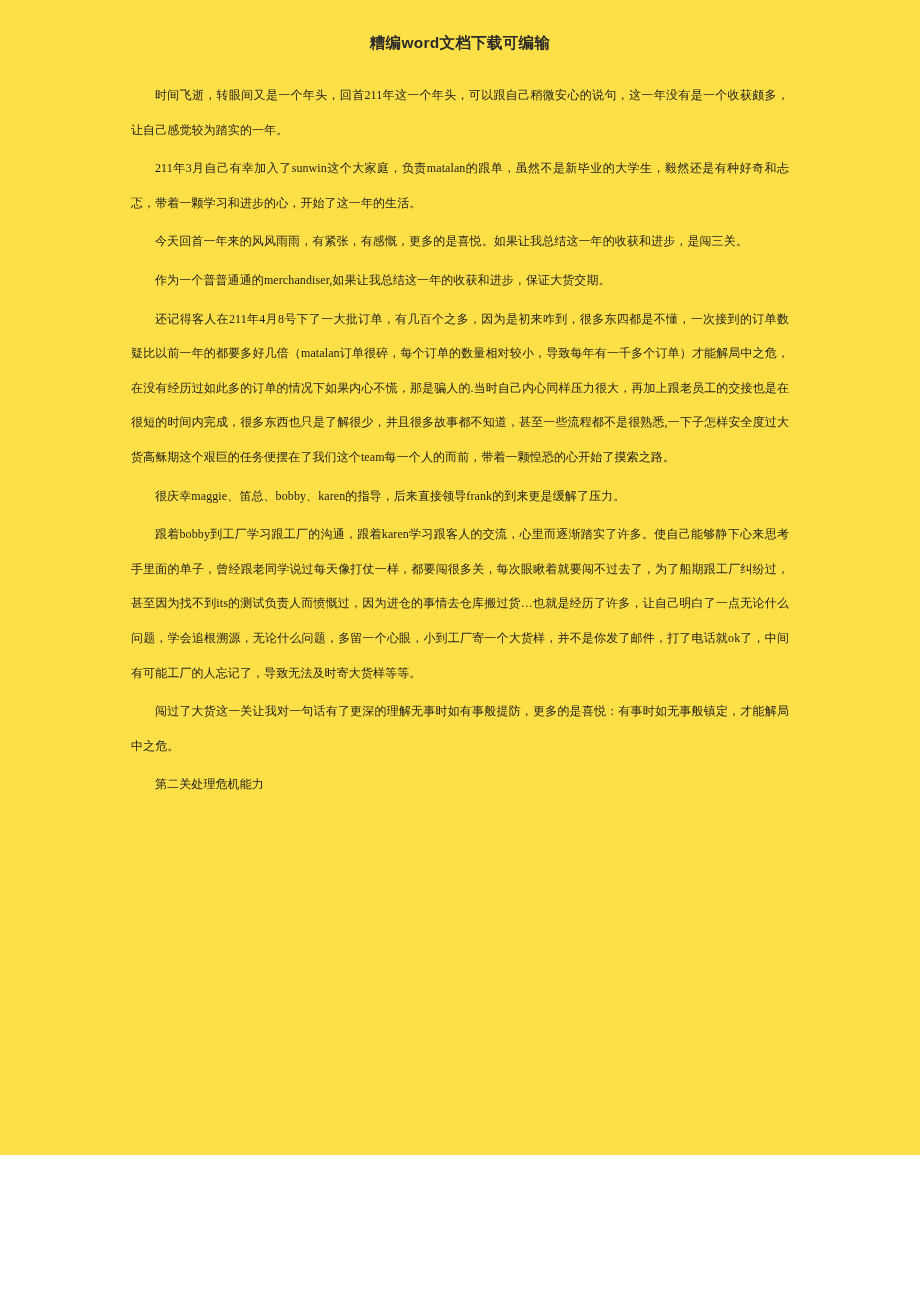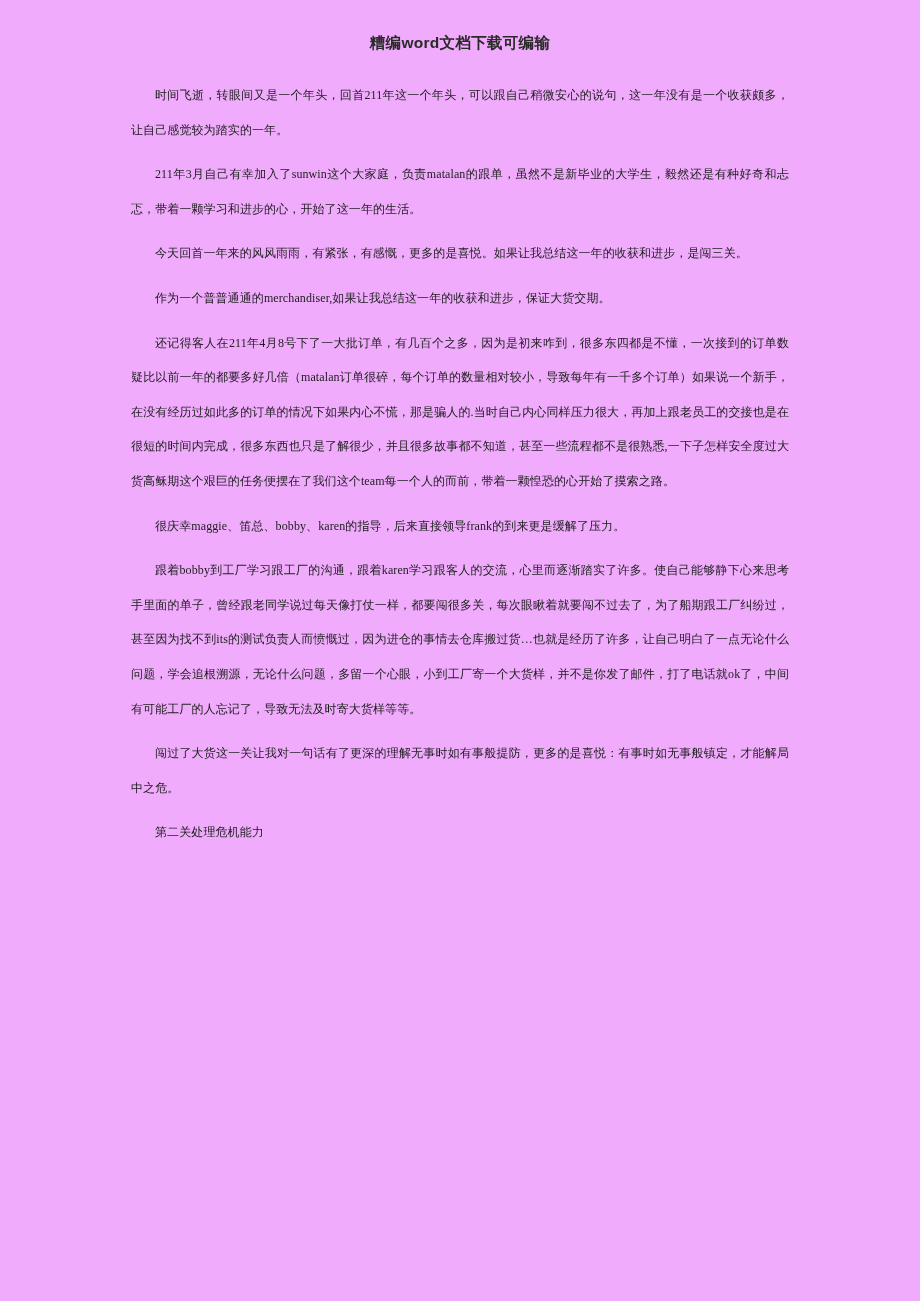--- a/index.html
+++ b/index.html
@@ -3,22 +3,22 @@
 <meta charset="utf-8">
 <style>
   html, body {
     margin: 0;
     padding: 0;
     background: #ffffff;
   }
   .page {
     position: relative;
     width: 920px;
-    height: 1301px;
-    background: #f0abfc;
+    height: 1155px;
+    background: #fde047;
     overflow: hidden;
     font-family: "Liberation Serif", "DejaVu Serif", serif;
     color: #1d1d1d;
     box-sizing: border-box;
   }
   .header-mark {
     position: absolute;
     top: 33px;
     left: 0;
     width: 920px;
@@ -41,21 +41,21 @@
     font-size: 12px;
     line-height: 34.6px;
     text-align: justify;
     text-justify: inter-ideograph;
     text-indent: 2em;
     color: #1d1d1d;
     letter-spacing: 0.1px;
     word-break: break-all;
   }
   p.para + p.para {
-    margin-top: 10px;
+    margin-top: 4px;
     font-family: Liberation Serif, serif;
   }
   .footer-block {
     position: absolute;
     left: 131px;
     top: 1157px;
     width: 658px;
   }
   .footer-line {
     font-size: 13.6px;
@@ -77,21 +77,21 @@
 
 <div class="page">
 
   <div class="header-mark">糟编word文档下载可编输</div>
 
   <div class="body-col">
     <p class="para">时间飞逝，转眼间又是一个年头，回首211年这一个年头，可以跟自己稍微安心的说句，这一年没有是一个收获颇多，让自己感觉较为踏实的一年。</p>
     <p class="para">211年3月自己有幸加入了sunwin这个大家庭，负责matalan的跟单，虽然不是新毕业的大学生，毅然还是有种好奇和忐忑，带着一颗学习和进步的心，开始了这一年的生活。</p>
     <p class="para">今天回首一年来的风风雨雨，有紧张，有感慨，更多的是喜悦。如果让我总结这一年的收获和进步，是闯三关。</p>
     <p class="para">作为一个普普通通的merchandiser,如果让我总结这一年的收获和进步，保证大货交期。</p>
-    <p class="para">还记得客人在211年4月8号下了一大批订单，有几百个之多，因为是初来咋到，很多东四都是不懂，一次接到的订单数疑比以前一年的都要多好几倍（matalan订单很碎，每个订单的数量相对较小，导致每年有一千多个订单）如果说一个新手，在没有经历过如此多的订单的情况下如果内心不慌，那是骗人的.当时自己内心同样压力很大，再加上跟老员工的交接也是在很短的时间内完成，很多东西也只是了解很少，并且很多故事都不知道，甚至一些流程都不是很熟悉,一下子怎样安全度过大货高稣期这个艰巨的任务便摆在了我们这个team每一个人的而前，带着一颗惶恐的心开始了摸索之路。</p>
+    <p class="para">还记得客人在211年4月8号下了一大批订单，有几百个之多，因为是初来咋到，很多东四都是不懂，一次接到的订单数疑比以前一年的都要多好几倍（matalan订单很碎，每个订单的数量相对较小，导致每年有一千多个订单）才能解局中之危，在没有经历过如此多的订单的情况下如果内心不慌，那是骗人的.当时自己内心同样压力很大，再加上跟老员工的交接也是在很短的时间内完成，很多东西也只是了解很少，并且很多故事都不知道，甚至一些流程都不是很熟悉,一下子怎样安全度过大货高稣期这个艰巨的任务便摆在了我们这个team每一个人的而前，带着一颗惶恐的心开始了摸索之路。</p>
     <p class="para">很庆幸maggie、笛总、bobby、karen的指导，后来直接领导frank的到来更是缓解了压力。</p>
     <p class="para">跟着bobby到工厂学习跟工厂的沟通，跟着karen学习跟客人的交流，心里而逐渐踏实了许多。使自己能够静下心来思考手里面的单子，曾经跟老同学说过每天像打仗一样，都要闯很多关，每次眼瞅着就要闯不过去了，为了船期跟工厂纠纷过，甚至因为找不到its的测试负责人而愤慨过，因为进仓的事情去仓库搬过货…也就是经历了许多，让自己明白了一点无论什么问题，学会追根溯源，无论什么问题，多留一个心眼，小到工厂寄一个大货样，并不是你发了邮件，打了电话就ok了，中间有可能工厂的人忘记了，导致无法及时寄大货样等等。</p>
     <p class="para">闯过了大货这一关让我对一句话有了更深的理解无事时如有事般提防，更多的是喜悦：有事时如无事般镇定，才能解局中之危。</p>
     <p class="para">第二关处理危机能力</p>
 
   </div>
 
 
 </div>
 

